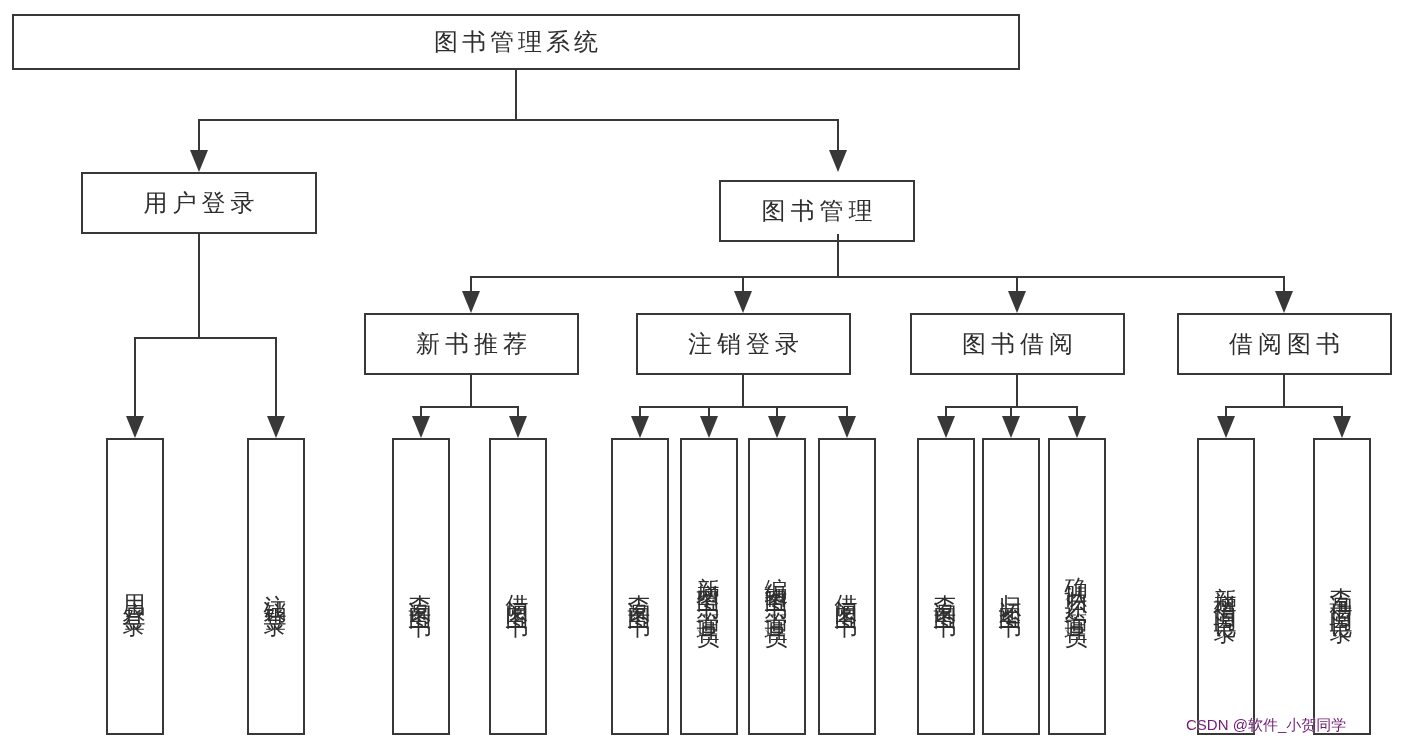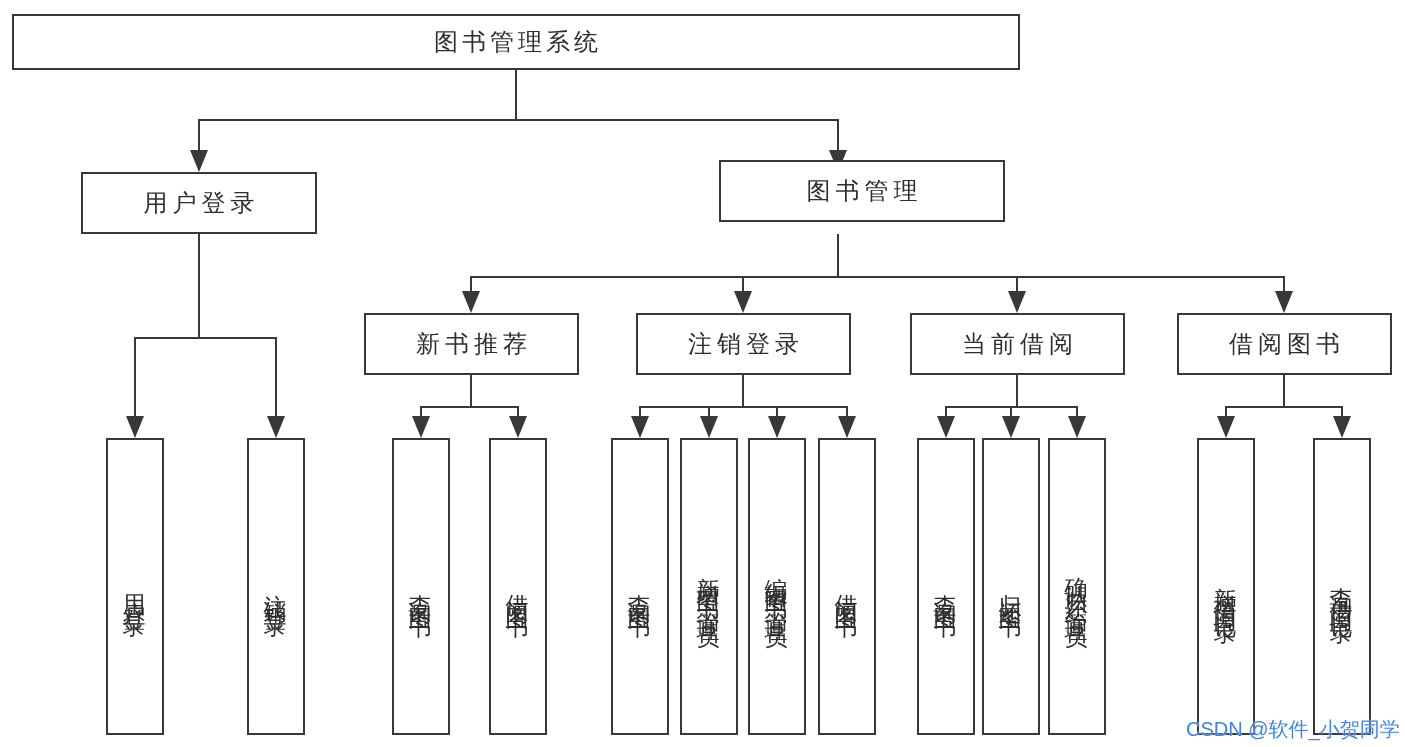--- a/index.html
+++ b/index.html
@@ -47,22 +47,22 @@
     position: absolute;
     width: 0; height: 0;
     border-left: 9px solid transparent;
     border-right: 9px solid transparent;
     border-top: 22px solid #383838;
   }
   .watermark {
     position: absolute;
     left: 1186px;
     top: 716px;
-    font-size: 20px;
-    color: #3b82f6;
+    font-size: 15px;
+    color: #701a75;
     white-space: nowrap;
     z-index: 10;
     text-shadow: 0 0 2px #ffffff;
   }
 </style>
 </head>
 <body>
 
 <div id="canvas">
 
@@ -73,21 +73,21 @@
   <div class="vline" style="left:515px; top:70px; height:49px;"></div>
   <div class="hline" style="left:198px; top:119px; width:641px;"></div>
   <div class="vline" style="left:198px; top:119px; height:33px;"></div>
   <div class="arrow" style="left:190px; top:150px;"></div>
   <div class="vline" style="left:837px; top:119px; height:33px;"></div>
   <div class="arrow" style="left:829px; top:150px;"></div>
 
   <div class="box hbox" style="left:81px; top:172px; width:236px; height:62px;">
     <span>用户登录</span>
   </div>
-  <div class="box hbox" style="left:719px; top:160px; width:286px; height:62px;">
+  <div class="box hbox" style="left:719px; top:180px; width:196px; height:62px;">
     <span>图书管理</span>
   </div>
 
   <div class="vline" style="left:198px; top:234px; height:103px;"></div>
   <div class="hline" style="left:134px; top:337px; width:143px;"></div>
   <div class="vline" style="left:134px; top:337px; height:81px;"></div>
   <div class="arrow" style="left:126px; top:416px;"></div>
   <div class="vline" style="left:275px; top:337px; height:81px;"></div>
   <div class="arrow" style="left:267px; top:416px;"></div>
 
@@ -102,21 +102,21 @@
   <div class="vline" style="left:1283px; top:276px; height:17px;"></div>
   <div class="arrow" style="left:1275px; top:291px;"></div>
 
   <div class="box hbox" style="left:364px; top:313px; width:215px; height:62px;">
     <span>新书推荐</span>
   </div>
   <div class="box hbox" style="left:636px; top:313px; width:215px; height:62px;">
     <span>注销登录</span>
   </div>
   <div class="box hbox" style="left:910px; top:313px; width:215px; height:62px;">
-    <span>当前借阅</span>
+    <span>图书借阅</span>
   </div>
   <div class="box hbox" style="left:1177px; top:313px; width:215px; height:62px;">
     <span>借阅图书</span>
   </div>
 
   <div class="vline" style="left:470px; top:375px; height:31px;"></div>
   <div class="hline" style="left:420px; top:406px; width:99px;"></div>
   <div class="vline" style="left:420px; top:406px; height:12px;"></div>
   <div class="arrow" style="left:412px; top:416px;"></div>
   <div class="vline" style="left:517px; top:406px; height:12px;"></div>

